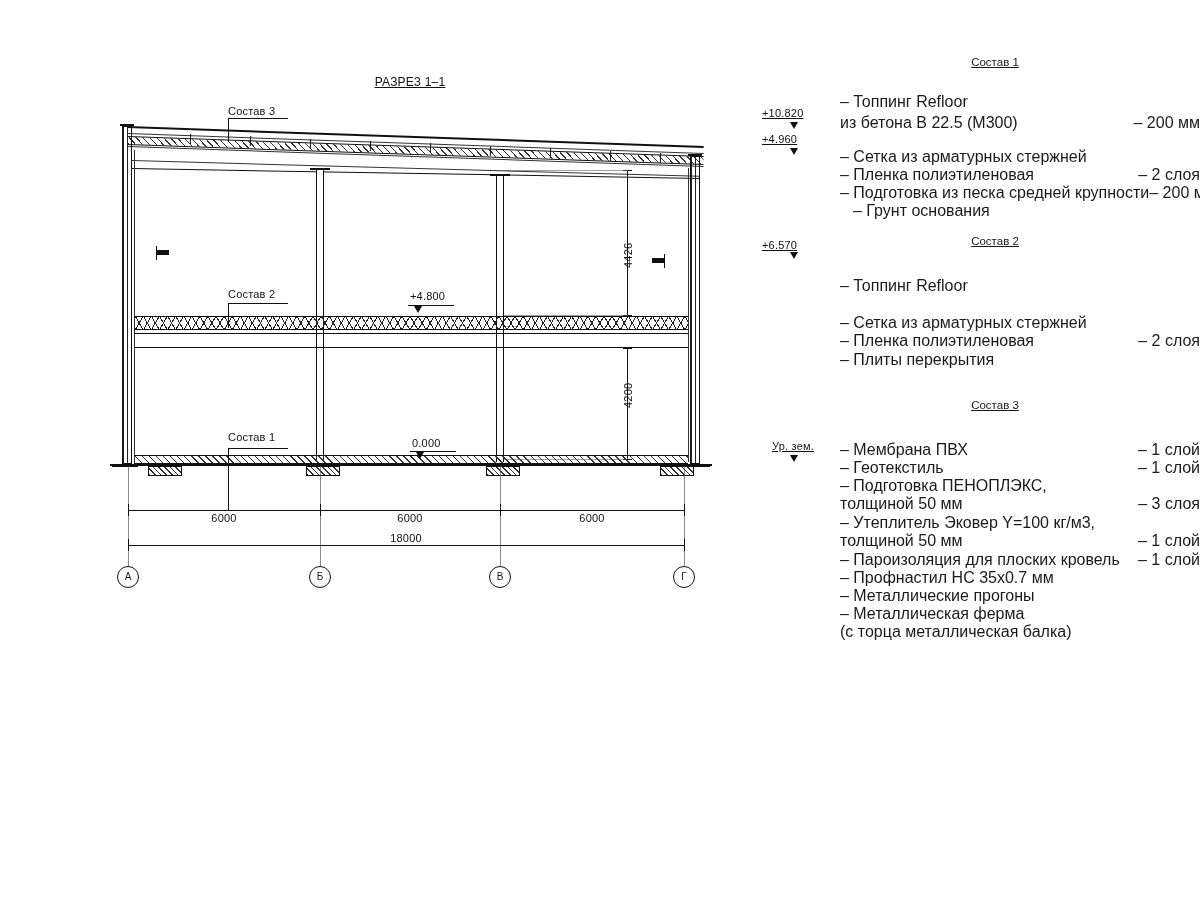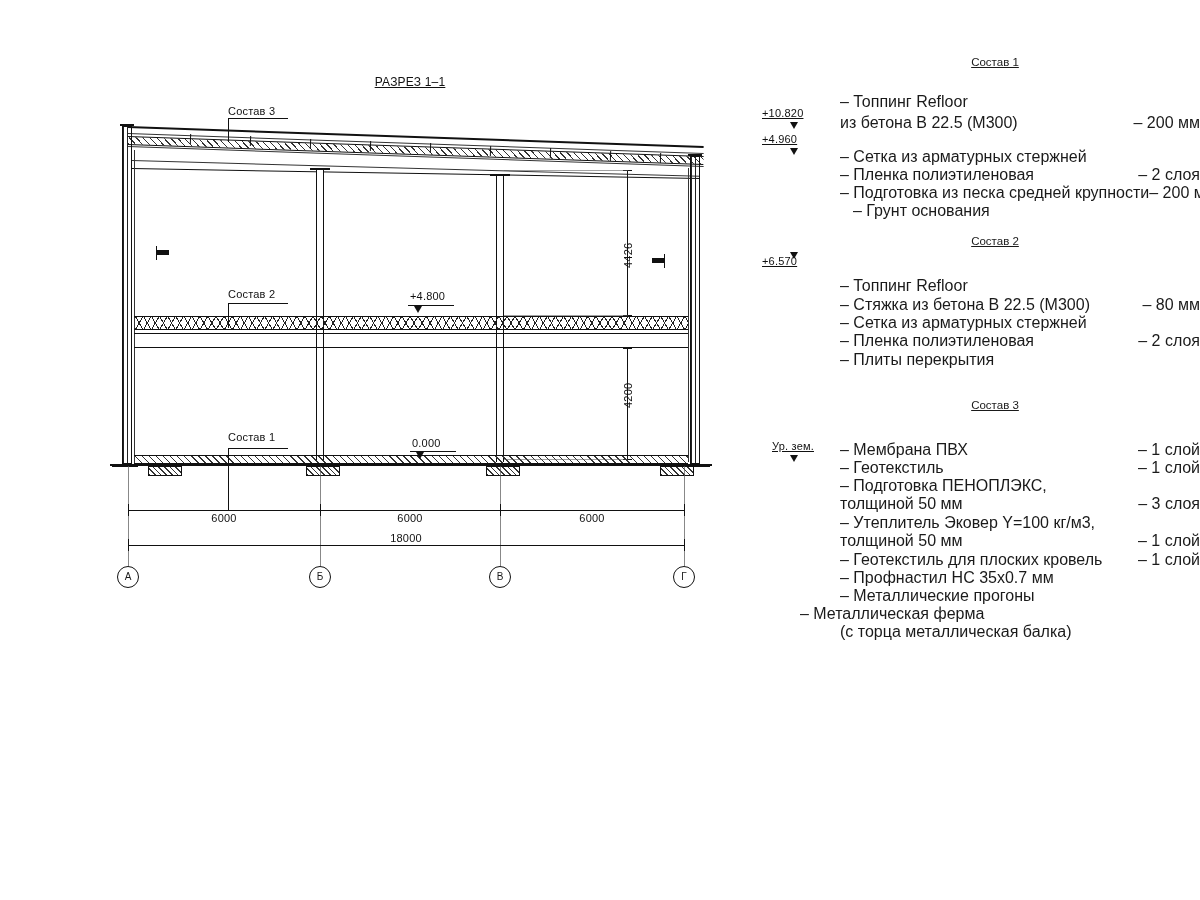--- a/index.html
+++ b/index.html
@@ -245,21 +245,21 @@
   <div class="axis-circle" style="left:309px; top:566px;">Б</div>
   <div class="axis-circle" style="left:489px; top:566px;">В</div>
   <div class="axis-circle" style="left:673px; top:566px;">Г</div>
 
   <div class="txt u" style="left:762px; top:107px;">+10.820</div>
   <div class="lvl-arrow" style="left:790px; top:122px;"></div>
 
   <div class="txt u" style="left:762px; top:133px;">+4.960</div>
   <div class="lvl-arrow" style="left:790px; top:148px;"></div>
 
-  <div class="txt u" style="left:762px; top:255px;text-decoration:underline;">+6.570</div>
+  <div class="txt u" style="left:762px; top:239px;text-decoration:underline;">+6.570</div>
   <div class="lvl-arrow" style="left:790px; top:252px;"></div>
 
   <div class="txt u" style="left:772px; top:440px;">Ур. зем.</div>
   <div class="lvl-arrow" style="left:790px; top:455px;"></div>
 
   <div class="note-title" style="left:995px; top:56px;">Состав 1</div>
 
   <div class="note-row" style="left:840px; top:93px;">
     <span class="lbl">– Топпинг Refloor</span>
     <span class="val"></span>
@@ -284,24 +284,20 @@
     <span class="lbl">– Грунт основания</span>
     <span class="val"></span>
   </div>
 
   <div class="note-title" style="left:995px; top:235px;">Состав 2</div>
 
   <div class="note-row" style="left:840px; top:277px;">
     <span class="lbl">– Топпинг Refloor</span>
     <span class="val"></span>
   </div>
-  <div class="note-row" style="left:840px; top:296px;">
-    <span class="lbl">– Стяжка из бетона В 22.5 (М300)</span>
-    <span class="val">– 80 мм</span>
-  </div>
   <div class="note-row" style="left:840px; top:314px;">
     <span class="lbl">– Сетка из арматурных стержней</span>
     <span class="val"></span>
   </div>
   <div class="note-row" style="left:840px; top:332px;">
     <span class="lbl">– Пленка полиэтиленовая</span>
     <span class="val">– 2 слоя</span>
   </div>
   <div class="note-row" style="left:840px; top:351px;">
     <span class="lbl">– Плиты перекрытия</span>
@@ -328,32 +324,32 @@
   </div>
   <div class="note-row" style="left:840px; top:514px;">
     <span class="lbl">– Утеплитель Эковер Y=100 кг/м3,</span>
     <span class="val"></span>
   </div>
   <div class="note-row" style="left:840px; top:532px;">
     <span class="lbl">   толщиной 50 мм</span>
     <span class="val">– 1 слой</span>
   </div>
   <div class="note-row" style="left:840px; top:551px;">
-    <span class="lbl">– Геотекстиль для плоских кровель</span>
+    <span class="lbl">– Пароизоляция для плоских кровель</span>
     <span class="val">– 1 слой</span>
   </div>
   <div class="note-row" style="left:840px; top:569px;">
     <span class="lbl">– Профнастил НС 35х0.7 мм</span>
     <span class="val"></span>
   </div>
   <div class="note-row" style="left:840px; top:587px;">
     <span class="lbl">– Металлические прогоны</span>
     <span class="val"></span>
   </div>
-  <div class="note-row" style="left:800px; top:605px;justify-content:flex-end;">
+  <div class="note-row" style="left:840px; top:605px;justify-content:flex-end;">
     <span class="lbl">– Металлическая ферма</span>
     <span class="val"></span>
   </div>
   <div class="note-row" style="left:840px; top:623px;">
     <span class="lbl">  (с торца металлическая балка)</span>
     <span class="val"></span>
   </div>
 
 </div>
 

